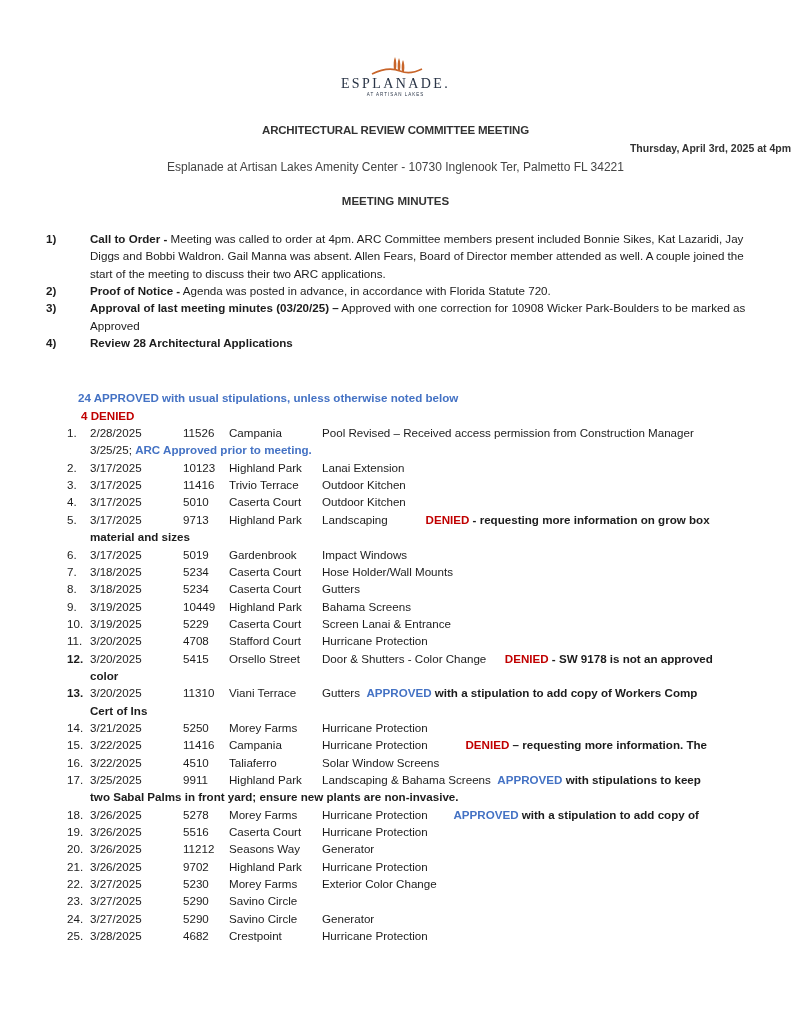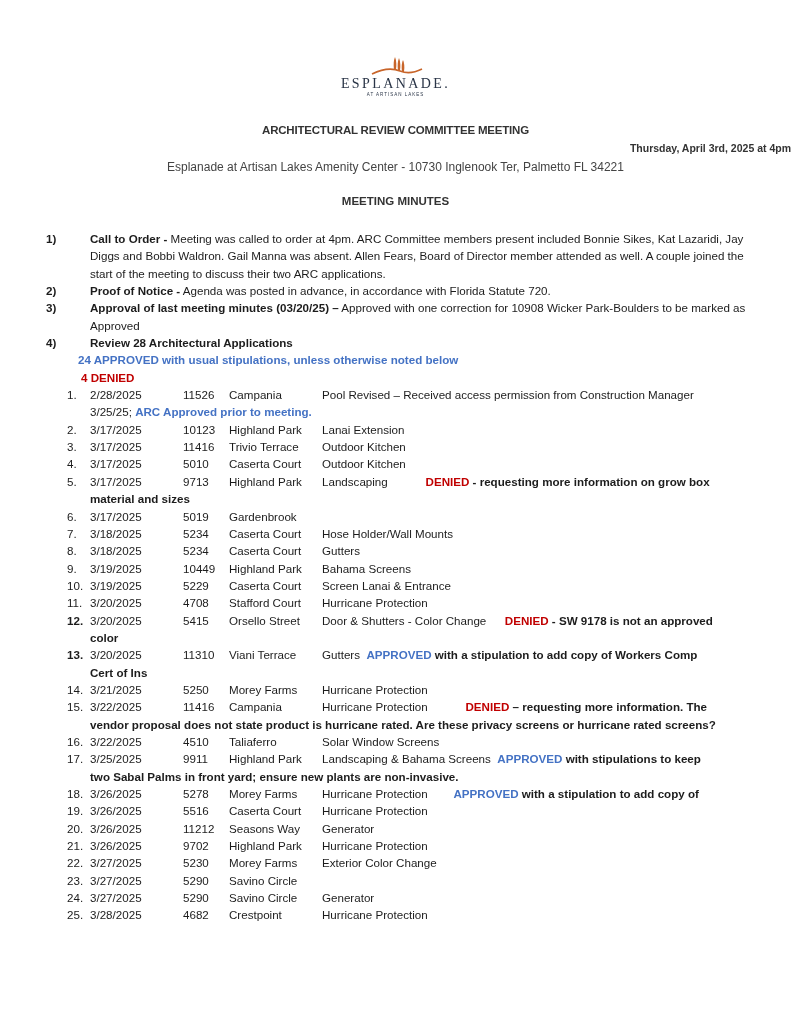--- a/index.html
+++ b/index.html
@@ -14,21 +14,21 @@
     .h-date { top: 142px; font-size: 10.5px; font-weight: bold; color: #333; text-align: right; }
     .h-loc { top: 160px; font-size: 12px; color: #444; }
     .h-minutes { top: 195px; font-size: 11.5px; font-weight: bold; color: #333; }
     .content { position: absolute; left: 46px; top: 230px; width: 700px; font-size: 11.6px; line-height: 17.35px; }
     .sec { display: flex; }
     .sec-num { width: 24px; font-weight: bold; flex: none; }
     .sec-body { flex: 1; margin-left: 20px; }
     .b { font-weight: bold; }
     .blue { color: #4472c4; font-weight: bold; }
     .red { color: #c00000; font-weight: bold; padding-left: 12px; }
-    .summary { padding-left: 32px; }
+    .summary { padding-left: 32px; margin-top: 38px; }
     .summary-denied { padding-left: 35px; }
     .app { display: flex; flex-wrap: wrap; }
     .app-line { display: flex; width: 100%; }
     .c-num { width: 23px; text-align: left; flex: none; }
     .c-num.bold { font-weight: bold; }
     .c-date { width: 93px; flex: none; }
     .c-addr { width: 46px; flex: none; }
     .c-street { width: 93px; flex: none; }
     .c-desc { flex: 1; }
     .cont { padding-left: 23px; width: 100%; }
@@ -120,20 +120,21 @@
           <span class="c-desc"><span>Landscaping</span>&nbsp;&nbsp;&nbsp;&nbsp;&nbsp;&nbsp;&nbsp;&nbsp;<span class="red">DENIED</span><span class="b"> - requesting more information on grow box</span></span>
         </div>
         <div class="cont b">material and sizes</div>
       </div>
       <div class="app">
         <div class="app-line">
           <span class="c-num">6.</span>
           <span class="c-date">3/17/2025</span>
           <span class="c-addr">5019</span>
           <span class="c-street">Gardenbrook</span>
+          <span class="c-desc"><span>Impact Windows</span></span>
         </div>
       </div>
       <div class="app">
         <div class="app-line">
           <span class="c-num">7.</span>
           <span class="c-date">3/18/2025</span>
           <span class="c-addr">5234</span>
           <span class="c-street">Caserta Court</span>
           <span class="c-desc"><span>Hose Holder/Wall Mounts</span></span>
         </div>
@@ -204,21 +205,20 @@
         </div>
       </div>
       <div class="app">
         <div class="app-line">
           <span class="c-num">15.</span>
           <span class="c-date">3/22/2025</span>
           <span class="c-addr">11416</span>
           <span class="c-street">Campania</span>
           <span class="c-desc"><span>Hurricane Protection</span>&nbsp;&nbsp;&nbsp;&nbsp;&nbsp;&nbsp;&nbsp;&nbsp;<span class="red">DENIED</span><span class="b"> – requesting more information.  The</span></span>
         </div>
-        <div class="cont b">vendor proposal does not state product is hurricane rated.  Are these privacy screens or hurricane rated screens?</div>
       </div>
       <div class="app">
         <div class="app-line">
           <span class="c-num">16.</span>
           <span class="c-date">3/22/2025</span>
           <span class="c-addr">4510</span>
           <span class="c-street">Taliaferro</span>
           <span class="c-desc"><span>Solar Window Screens</span></span>
         </div>
       </div>

